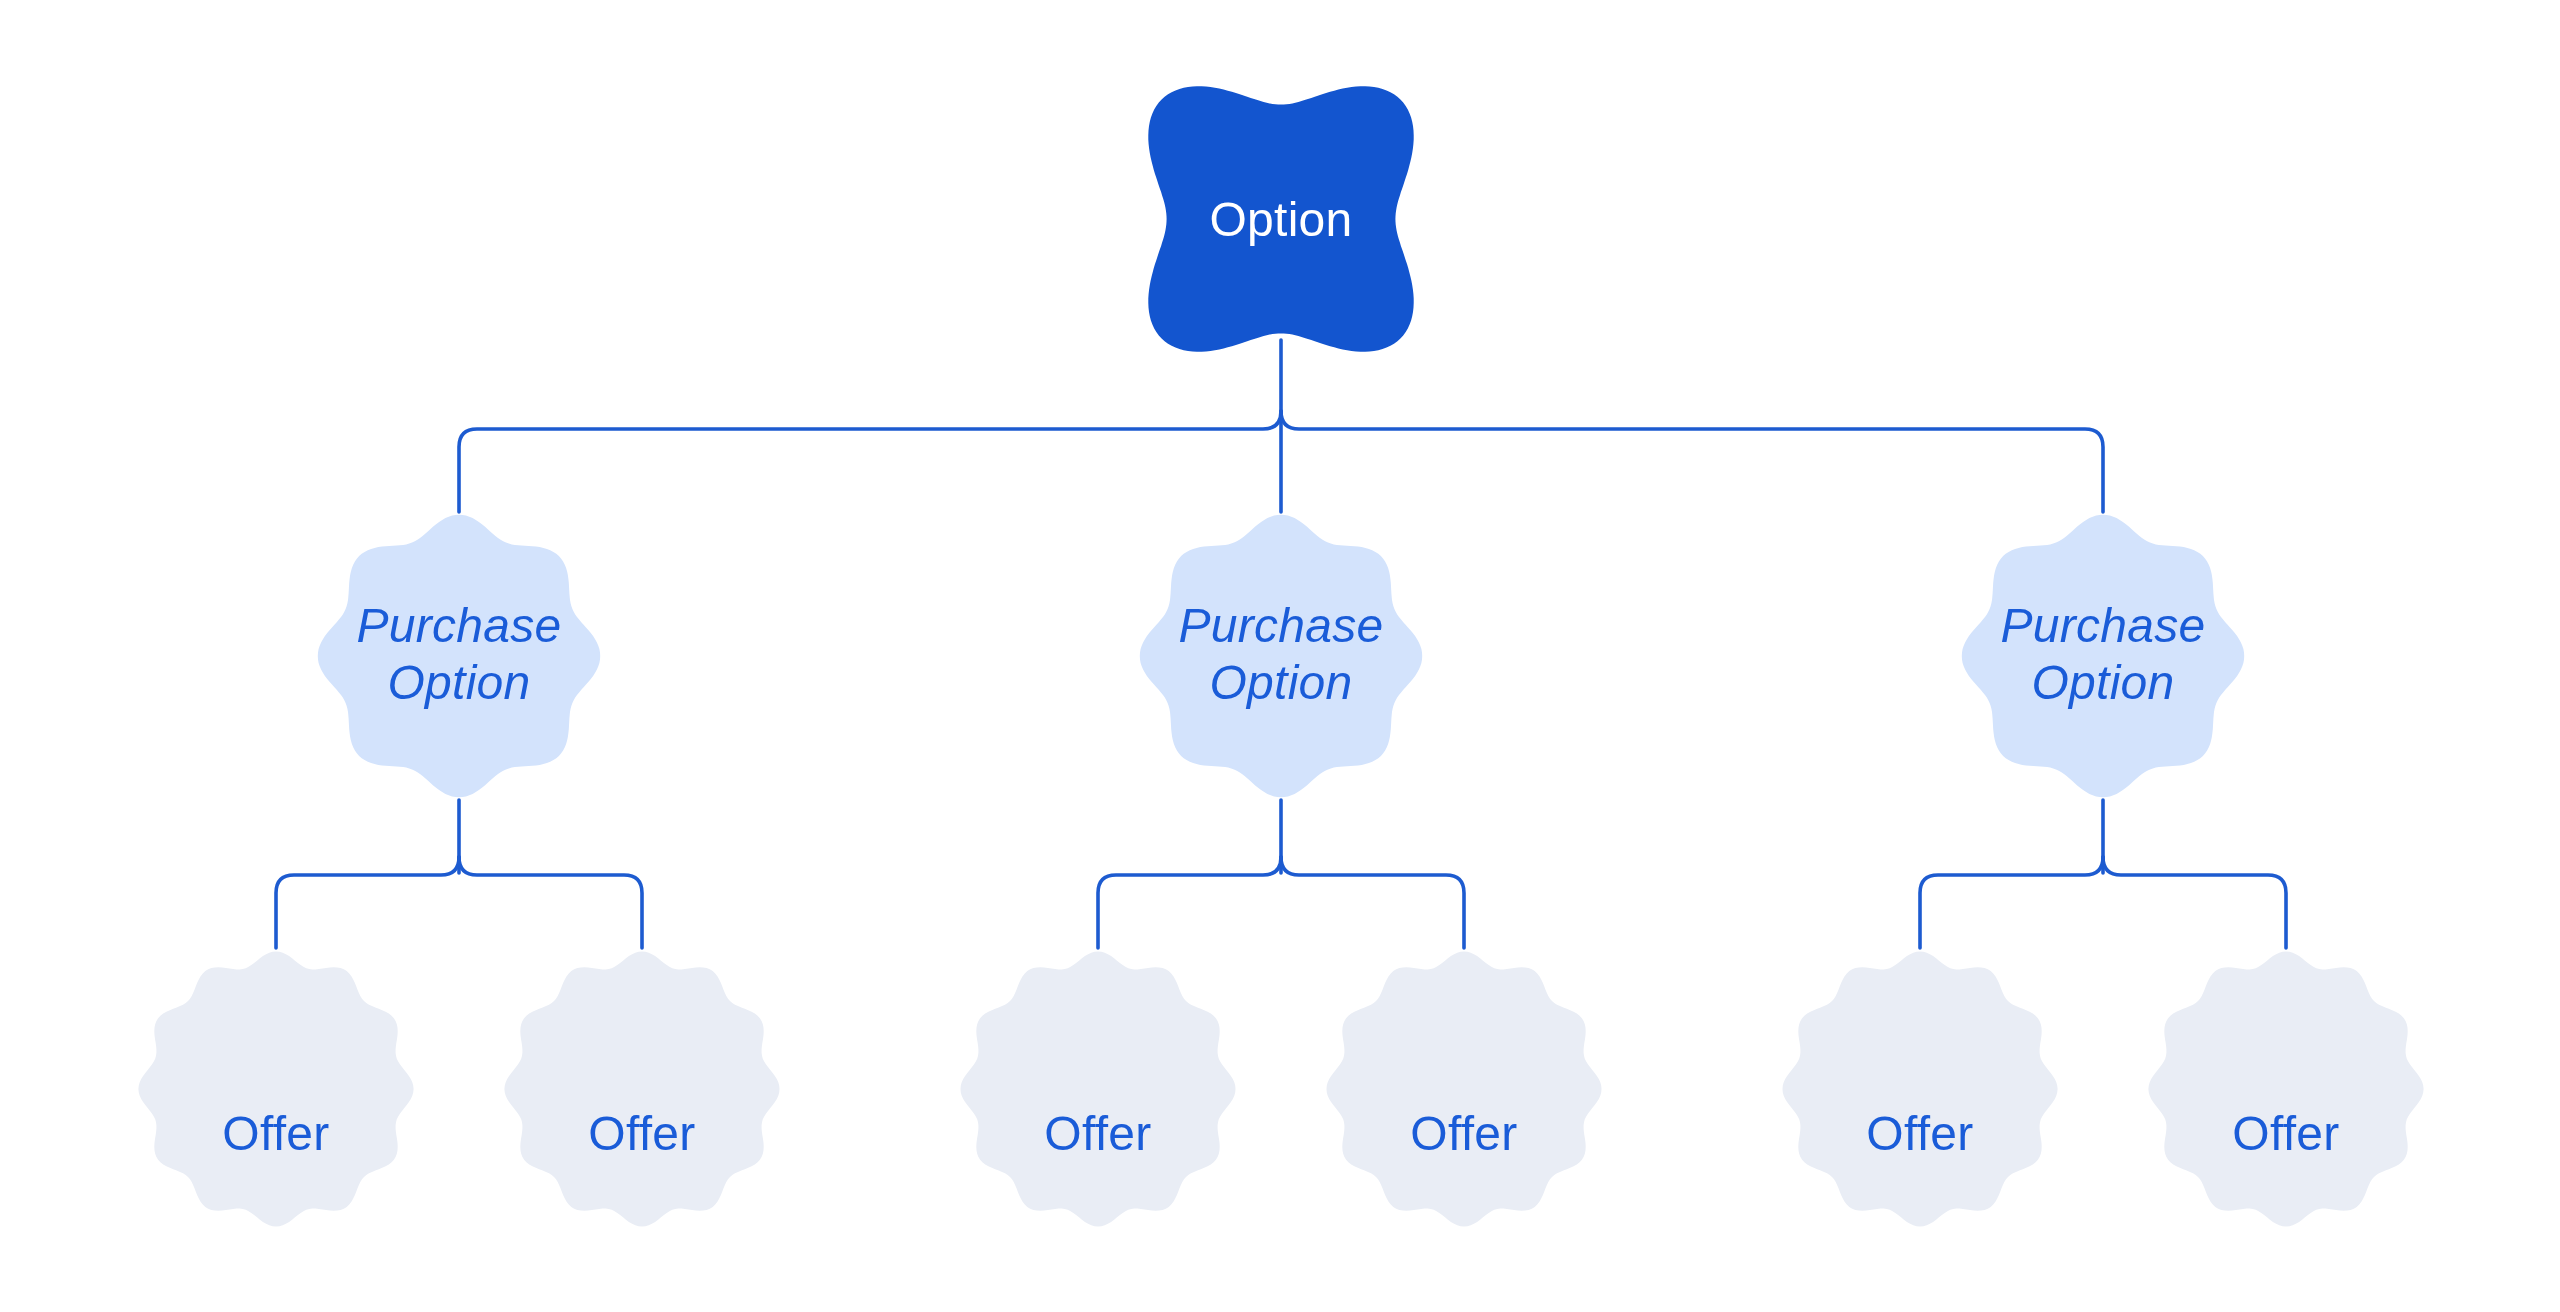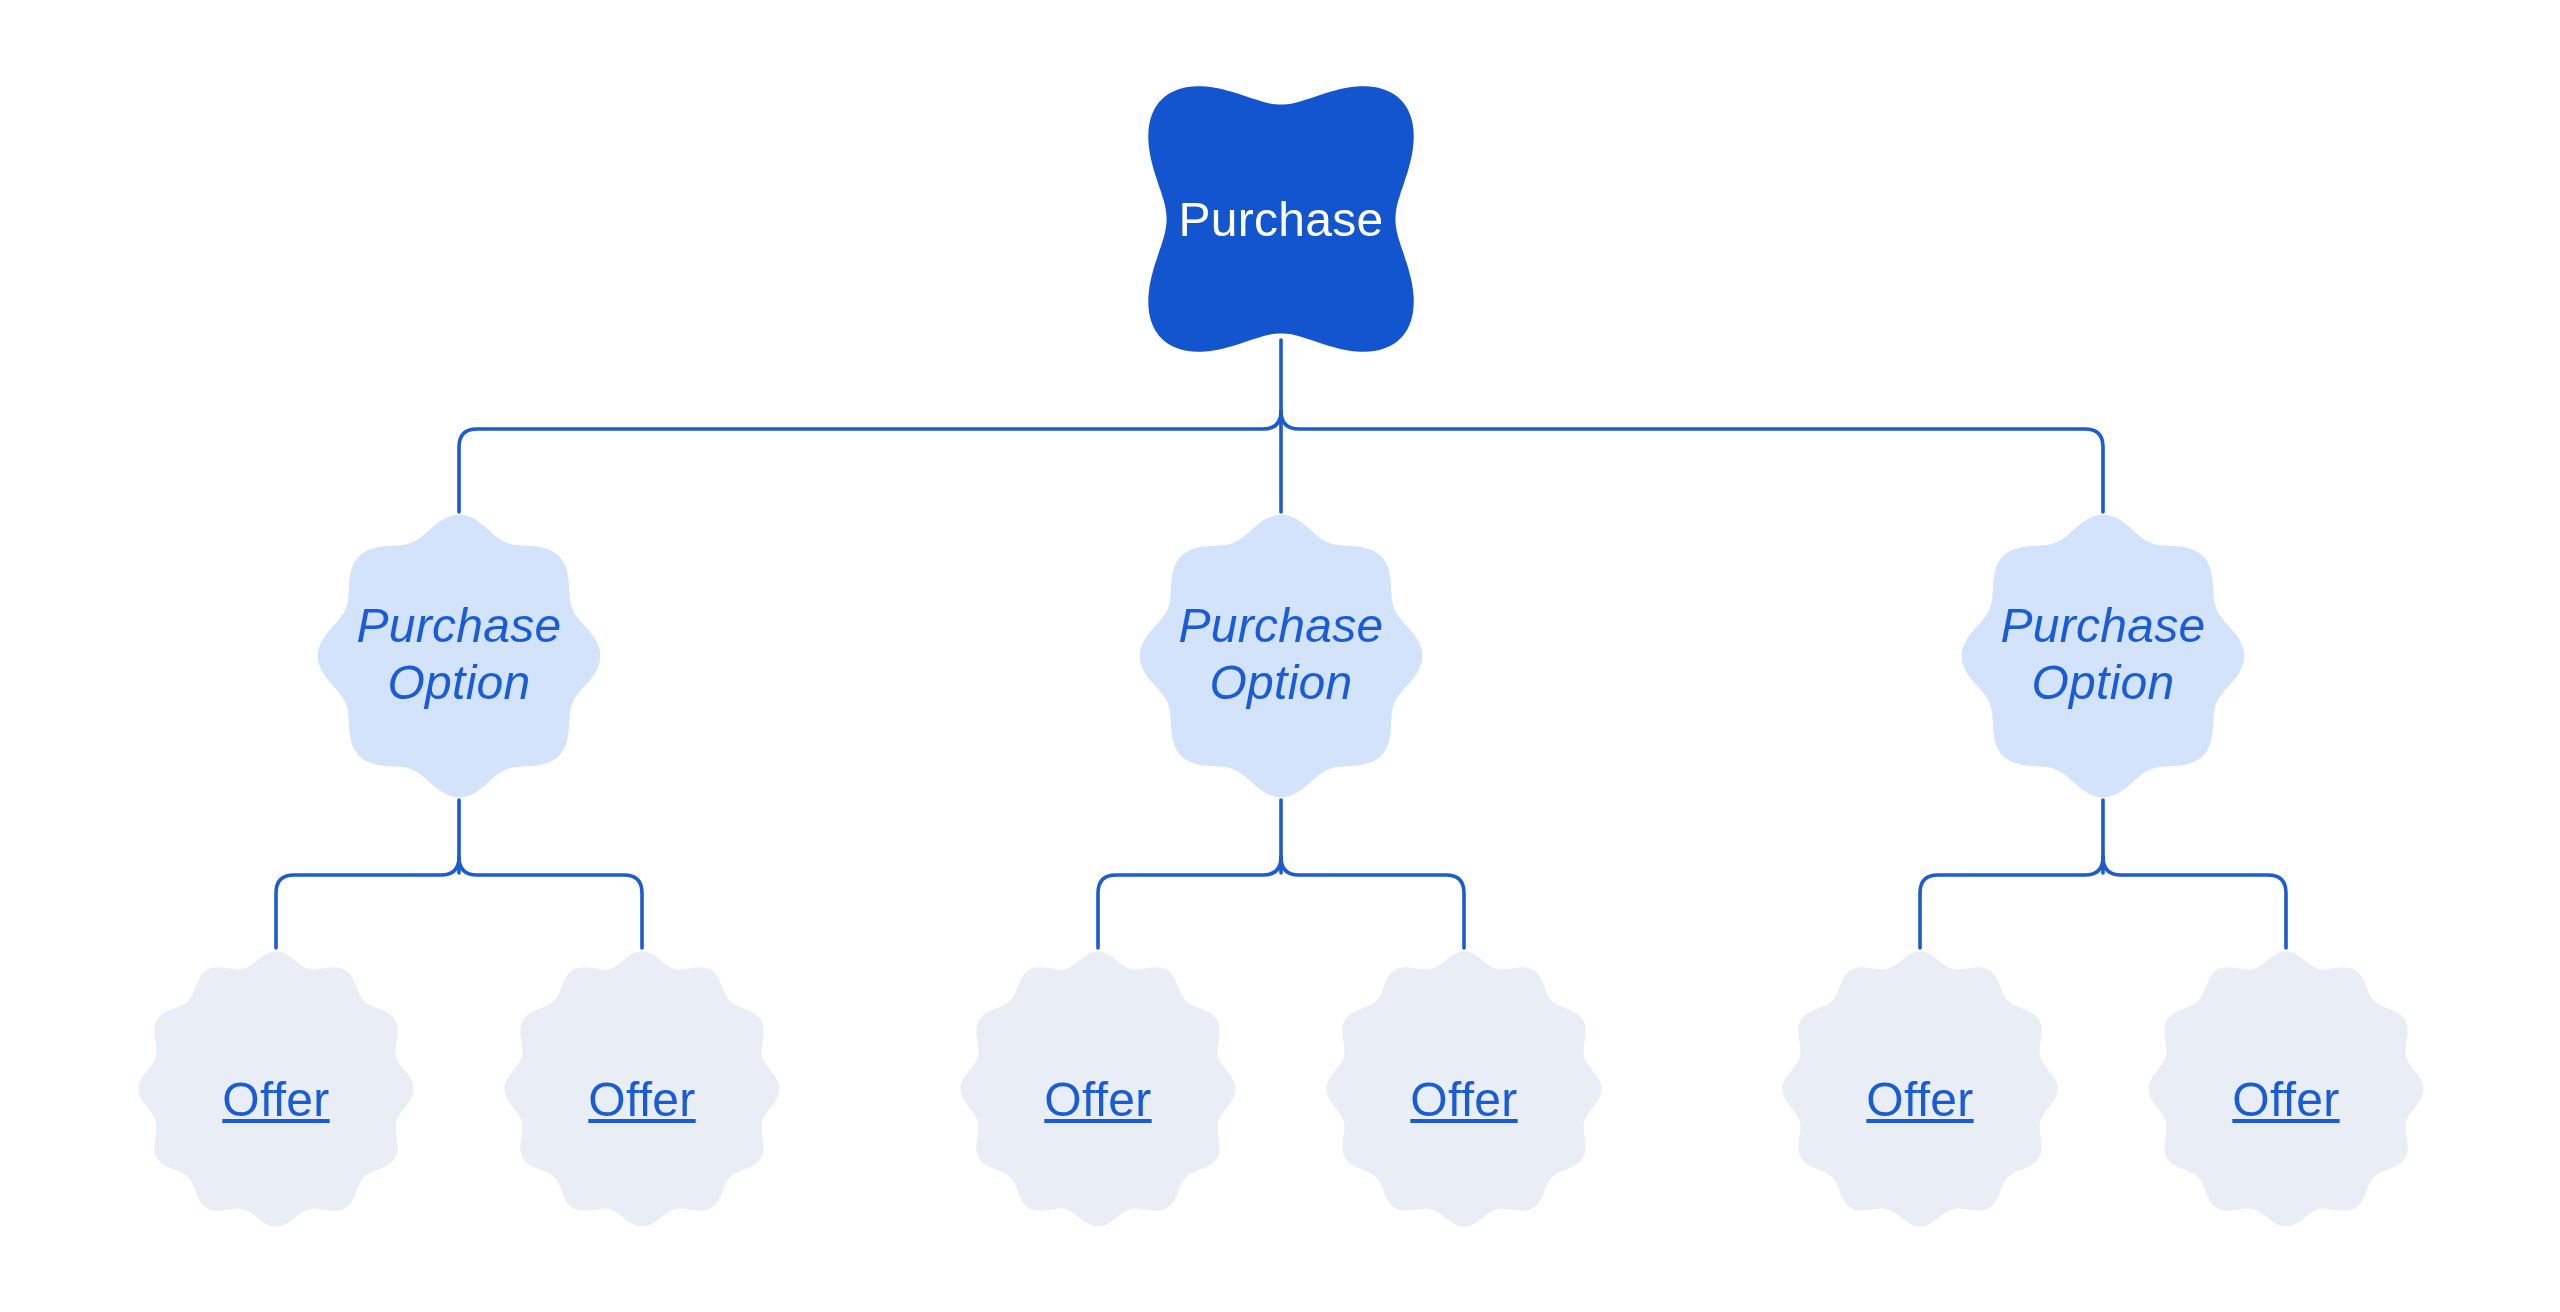--- a/index.html
+++ b/index.html
@@ -18,21 +18,21 @@
   .label{
     position:absolute;display:flex;align-items:center;justify-content:center;
     text-align:center;font-weight:500;font-size:48px;line-height:57px;
     letter-spacing:0.3px;pointer-events:none;white-space:pre-line;
   }
   .label-product{color:var(--product-text,#ffffff);}
   .label-node{color:var(--node-text,#1a5cd8);}
   .lbl-product{left:1156px;top:174px;width:250px;height:90px;}
   .lbl-po{top:591px;width:230px;height:126px;font-style:italic;}
   .lbl-po-0{left:344px;} .lbl-po-1{left:1166px;} .lbl-po-2{left:1988px;}
-  .lbl-of{top:1064px;width:220px;height:70px;text-decoration:underline;}
+  .lbl-of{top:1098px;width:220px;height:70px;}
   .lbl-of-0{left:166px;} .lbl-of-1{left:532px;}
   .lbl-of-2{left:988px;} .lbl-of-3{left:1354px;}
   .lbl-of-4{left:1810px;} .lbl-of-5{left:2176px;}
 </style>
 </head>
 <body>
 
 <div class="canvas" style="--product-fill: #1355cf; --product-text: #ffffff; --purchase-option-fill: #d3e3fc; --offer-fill: #e9edf5; --node-text: #1a5cd8; --connector: #1d5bd0; --background: #ffffff;">
 
   <svg class="diagram-svg" viewBox="0 0 2560 1312" aria-hidden="true">
@@ -64,21 +64,21 @@
     <path class="blob-purchase" d="M1422.2 656.0L1422.0 652.5L1421.4 649.1L1420.3 645.7L1418.9 642.4L1417.1 639.2L1415.1 636.1L1412.8 633.1L1410.5 630.2L1408.0 627.5L1405.6 624.8L1403.3 622.2L1401.1 619.6L1399.0 617.0L1397.2 614.4L1395.7 611.8L1394.4 609.0L1393.4 606.2L1392.6 603.2L1392.0 600.1L1391.7 596.9L1391.4 593.5L1391.2 590.0L1391.0 586.3L1390.8 582.7L1390.4 579.0L1389.9 575.3L1389.1 571.6L1388.1 568.1L1386.8 564.8L1385.1 561.6L1383.2 558.7L1380.9 556.1L1378.3 553.8L1375.4 551.9L1372.2 550.2L1368.9 548.9L1365.4 547.9L1361.7 547.1L1358.0 546.6L1354.3 546.2L1350.7 546.0L1347.0 545.8L1343.5 545.6L1340.1 545.3L1336.9 545.0L1333.8 544.4L1330.8 543.6L1328.0 542.6L1325.2 541.3L1322.6 539.8L1320.0 538.0L1317.4 535.9L1314.8 533.7L1312.2 531.4L1309.5 529.0L1306.8 526.5L1303.9 524.2L1300.9 521.9L1297.8 519.9L1294.6 518.1L1291.3 516.7L1287.9 515.6L1284.5 515.0L1281.0 514.8L1277.5 515.0L1274.1 515.6L1270.7 516.7L1267.4 518.1L1264.2 519.9L1261.1 521.9L1258.1 524.2L1255.2 526.5L1252.5 529.0L1249.8 531.4L1247.2 533.7L1244.6 535.9L1242.0 538.0L1239.4 539.8L1236.8 541.3L1234.0 542.6L1231.2 543.6L1228.2 544.4L1225.1 545.0L1221.9 545.3L1218.5 545.6L1215.0 545.8L1211.3 546.0L1207.7 546.2L1204.0 546.6L1200.3 547.1L1196.6 547.9L1193.1 548.9L1189.8 550.2L1186.6 551.9L1183.7 553.8L1181.1 556.1L1178.8 558.7L1176.9 561.6L1175.2 564.8L1173.9 568.1L1172.9 571.6L1172.1 575.3L1171.6 579.0L1171.2 582.7L1171.0 586.3L1170.8 590.0L1170.6 593.5L1170.3 596.9L1170.0 600.1L1169.4 603.2L1168.6 606.2L1167.6 609.0L1166.3 611.8L1164.8 614.4L1163.0 617.0L1160.9 619.6L1158.7 622.2L1156.4 624.8L1154.0 627.5L1151.5 630.2L1149.2 633.1L1146.9 636.1L1144.9 639.2L1143.1 642.4L1141.7 645.7L1140.6 649.1L1140.0 652.5L1139.8 656.0L1140.0 659.5L1140.6 662.9L1141.7 666.3L1143.1 669.6L1144.9 672.8L1146.9 675.9L1149.2 678.9L1151.5 681.8L1154.0 684.5L1156.4 687.2L1158.7 689.8L1160.9 692.4L1163.0 695.0L1164.8 697.6L1166.3 700.2L1167.6 703.0L1168.6 705.8L1169.4 708.8L1170.0 711.9L1170.3 715.1L1170.6 718.5L1170.8 722.0L1171.0 725.7L1171.2 729.3L1171.6 733.0L1172.1 736.7L1172.9 740.4L1173.9 743.9L1175.2 747.2L1176.9 750.4L1178.8 753.3L1181.1 755.9L1183.7 758.2L1186.6 760.1L1189.8 761.8L1193.1 763.1L1196.6 764.1L1200.3 764.9L1204.0 765.4L1207.7 765.8L1211.3 766.0L1215.0 766.2L1218.5 766.4L1221.9 766.7L1225.1 767.0L1228.2 767.6L1231.2 768.4L1234.0 769.4L1236.8 770.7L1239.4 772.2L1242.0 774.0L1244.6 776.1L1247.2 778.3L1249.8 780.6L1252.5 783.0L1255.2 785.5L1258.1 787.8L1261.1 790.1L1264.2 792.1L1267.4 793.9L1270.7 795.3L1274.1 796.4L1277.5 797.0L1281.0 797.2L1284.5 797.0L1287.9 796.4L1291.3 795.3L1294.6 793.9L1297.8 792.1L1300.9 790.1L1303.9 787.8L1306.8 785.5L1309.5 783.0L1312.2 780.6L1314.8 778.3L1317.4 776.1L1320.0 774.0L1322.6 772.2L1325.2 770.7L1328.0 769.4L1330.8 768.4L1333.8 767.6L1336.9 767.0L1340.1 766.7L1343.5 766.4L1347.0 766.2L1350.7 766.0L1354.3 765.8L1358.0 765.4L1361.7 764.9L1365.4 764.1L1368.9 763.1L1372.2 761.8L1375.4 760.1L1378.3 758.2L1380.9 755.9L1383.2 753.3L1385.1 750.4L1386.8 747.2L1388.1 743.9L1389.1 740.4L1389.9 736.7L1390.4 733.0L1390.8 729.3L1391.0 725.7L1391.2 722.0L1391.4 718.5L1391.7 715.1L1392.0 711.9L1392.6 708.8L1393.4 705.8L1394.4 703.0L1395.7 700.2L1397.2 697.6L1399.0 695.0L1401.1 692.4L1403.3 689.8L1405.6 687.2L1408.0 684.5L1410.5 681.8L1412.8 678.9L1415.1 675.9L1417.1 672.8L1418.9 669.6L1420.3 666.3L1421.4 662.9L1422.0 659.5Z"></path>
     <path class="blob-purchase" d="M2244.2 656.0L2244.0 652.5L2243.4 649.1L2242.3 645.7L2240.9 642.4L2239.1 639.2L2237.1 636.1L2234.8 633.1L2232.5 630.2L2230.0 627.5L2227.6 624.8L2225.3 622.2L2223.1 619.6L2221.0 617.0L2219.2 614.4L2217.7 611.8L2216.4 609.0L2215.4 606.2L2214.6 603.2L2214.0 600.1L2213.7 596.9L2213.4 593.5L2213.2 590.0L2213.0 586.3L2212.8 582.7L2212.4 579.0L2211.9 575.3L2211.1 571.6L2210.1 568.1L2208.8 564.8L2207.1 561.6L2205.2 558.7L2202.9 556.1L2200.3 553.8L2197.4 551.9L2194.2 550.2L2190.9 548.9L2187.4 547.9L2183.7 547.1L2180.0 546.6L2176.3 546.2L2172.7 546.0L2169.0 545.8L2165.5 545.6L2162.1 545.3L2158.9 545.0L2155.8 544.4L2152.8 543.6L2150.0 542.6L2147.2 541.3L2144.6 539.8L2142.0 538.0L2139.4 535.9L2136.8 533.7L2134.2 531.4L2131.5 529.0L2128.8 526.5L2125.9 524.2L2122.9 521.9L2119.8 519.9L2116.6 518.1L2113.3 516.7L2109.9 515.6L2106.5 515.0L2103.0 514.8L2099.5 515.0L2096.1 515.6L2092.7 516.7L2089.4 518.1L2086.2 519.9L2083.1 521.9L2080.1 524.2L2077.2 526.5L2074.5 529.0L2071.8 531.4L2069.2 533.7L2066.6 535.9L2064.0 538.0L2061.4 539.8L2058.8 541.3L2056.0 542.6L2053.2 543.6L2050.2 544.4L2047.1 545.0L2043.9 545.3L2040.5 545.6L2037.0 545.8L2033.3 546.0L2029.7 546.2L2026.0 546.6L2022.3 547.1L2018.6 547.9L2015.1 548.9L2011.8 550.2L2008.6 551.9L2005.7 553.8L2003.1 556.1L2000.8 558.7L1998.9 561.6L1997.2 564.8L1995.9 568.1L1994.9 571.6L1994.1 575.3L1993.6 579.0L1993.2 582.7L1993.0 586.3L1992.8 590.0L1992.6 593.5L1992.3 596.9L1992.0 600.1L1991.4 603.2L1990.6 606.2L1989.6 609.0L1988.3 611.8L1986.8 614.4L1985.0 617.0L1982.9 619.6L1980.7 622.2L1978.4 624.8L1976.0 627.5L1973.5 630.2L1971.2 633.1L1968.9 636.1L1966.9 639.2L1965.1 642.4L1963.7 645.7L1962.6 649.1L1962.0 652.5L1961.8 656.0L1962.0 659.5L1962.6 662.9L1963.7 666.3L1965.1 669.6L1966.9 672.8L1968.9 675.9L1971.2 678.9L1973.5 681.8L1976.0 684.5L1978.4 687.2L1980.7 689.8L1982.9 692.4L1985.0 695.0L1986.8 697.6L1988.3 700.2L1989.6 703.0L1990.6 705.8L1991.4 708.8L1992.0 711.9L1992.3 715.1L1992.6 718.5L1992.8 722.0L1993.0 725.7L1993.2 729.3L1993.6 733.0L1994.1 736.7L1994.9 740.4L1995.9 743.9L1997.2 747.2L1998.9 750.4L2000.8 753.3L2003.1 755.9L2005.7 758.2L2008.6 760.1L2011.8 761.8L2015.1 763.1L2018.6 764.1L2022.3 764.9L2026.0 765.4L2029.7 765.8L2033.3 766.0L2037.0 766.2L2040.5 766.4L2043.9 766.7L2047.1 767.0L2050.2 767.6L2053.2 768.4L2056.0 769.4L2058.8 770.7L2061.4 772.2L2064.0 774.0L2066.6 776.1L2069.2 778.3L2071.8 780.6L2074.5 783.0L2077.2 785.5L2080.1 787.8L2083.1 790.1L2086.2 792.1L2089.4 793.9L2092.7 795.3L2096.1 796.4L2099.5 797.0L2103.0 797.2L2106.5 797.0L2109.9 796.4L2113.3 795.3L2116.6 793.9L2119.8 792.1L2122.9 790.1L2125.9 787.8L2128.8 785.5L2131.5 783.0L2134.2 780.6L2136.8 778.3L2139.4 776.1L2142.0 774.0L2144.6 772.2L2147.2 770.7L2150.0 769.4L2152.8 768.4L2155.8 767.6L2158.9 767.0L2162.1 766.7L2165.5 766.4L2169.0 766.2L2172.7 766.0L2176.3 765.8L2180.0 765.4L2183.7 764.9L2187.4 764.1L2190.9 763.1L2194.2 761.8L2197.4 760.1L2200.3 758.2L2202.9 755.9L2205.2 753.3L2207.1 750.4L2208.8 747.2L2210.1 743.9L2211.1 740.4L2211.9 736.7L2212.4 733.0L2212.8 729.3L2213.0 725.7L2213.2 722.0L2213.4 718.5L2213.7 715.1L2214.0 711.9L2214.6 708.8L2215.4 705.8L2216.4 703.0L2217.7 700.2L2219.2 697.6L2221.0 695.0L2223.1 692.4L2225.3 689.8L2227.6 687.2L2230.0 684.5L2232.5 681.8L2234.8 678.9L2237.1 675.9L2239.1 672.8L2240.9 669.6L2242.3 666.3L2243.4 662.9L2244.0 659.5Z"></path>
     <path class="blob-offer" d="M413.6 1089.0L413.2 1085.6L412.3 1082.3L410.8 1079.1L408.9 1075.9L406.7 1072.9L404.3 1070.0L402.0 1067.1L399.9 1064.3L398.2 1061.6L396.8 1058.7L396.0 1055.8L395.6 1052.7L395.6 1049.5L395.9 1046.1L396.4 1042.5L397.0 1038.9L397.5 1035.1L397.7 1031.4L397.5 1027.8L396.9 1024.4L395.7 1021.2L393.9 1018.3L391.6 1015.8L388.8 1013.6L385.6 1011.8L382.2 1010.2L378.8 1008.8L375.3 1007.5L372.0 1006.1L369.0 1004.7L366.3 1003.0L364.0 1001.0L362.0 998.7L360.3 996.0L358.9 993.0L357.5 989.7L356.2 986.2L354.8 982.8L353.2 979.4L351.4 976.2L349.2 973.4L346.7 971.1L343.8 969.3L340.6 968.1L337.2 967.5L333.6 967.3L329.9 967.5L326.1 968.0L322.5 968.6L318.9 969.1L315.5 969.4L312.3 969.4L309.2 969.0L306.3 968.2L303.4 966.8L300.7 965.1L297.9 963.0L295.0 960.7L292.1 958.3L289.1 956.1L285.9 954.2L282.7 952.7L279.4 951.8L276.0 951.5L272.6 951.8L269.3 952.7L266.1 954.2L262.9 956.1L259.9 958.3L257.0 960.7L254.1 963.0L251.3 965.1L248.6 966.8L245.7 968.2L242.8 969.0L239.7 969.4L236.5 969.4L233.1 969.1L229.5 968.6L225.9 968.0L222.1 967.5L218.4 967.3L214.8 967.5L211.4 968.1L208.2 969.3L205.3 971.1L202.8 973.4L200.6 976.2L198.8 979.4L197.2 982.8L195.8 986.2L194.5 989.7L193.1 993.0L191.7 996.0L190.0 998.7L188.0 1001.0L185.7 1003.0L183.0 1004.7L180.0 1006.1L176.7 1007.5L173.2 1008.8L169.8 1010.2L166.4 1011.8L163.2 1013.6L160.4 1015.8L158.1 1018.3L156.3 1021.2L155.1 1024.4L154.5 1027.8L154.3 1031.4L154.5 1035.1L155.0 1038.9L155.6 1042.5L156.1 1046.1L156.4 1049.5L156.4 1052.7L156.0 1055.8L155.2 1058.7L153.8 1061.6L152.1 1064.3L150.0 1067.1L147.7 1070.0L145.3 1072.9L143.1 1075.9L141.2 1079.1L139.7 1082.3L138.8 1085.6L138.4 1089.0L138.8 1092.4L139.7 1095.7L141.2 1098.9L143.1 1102.1L145.3 1105.1L147.7 1108.0L150.0 1110.9L152.1 1113.7L153.8 1116.4L155.2 1119.3L156.0 1122.2L156.4 1125.3L156.4 1128.5L156.1 1131.9L155.6 1135.5L155.0 1139.1L154.5 1142.9L154.3 1146.6L154.5 1150.2L155.1 1153.6L156.3 1156.8L158.1 1159.7L160.4 1162.2L163.2 1164.4L166.4 1166.2L169.8 1167.8L173.2 1169.2L176.7 1170.5L180.0 1171.9L183.0 1173.3L185.7 1175.0L188.0 1177.0L190.0 1179.3L191.7 1182.0L193.1 1185.0L194.5 1188.3L195.8 1191.8L197.2 1195.2L198.8 1198.6L200.6 1201.8L202.8 1204.6L205.3 1206.9L208.2 1208.7L211.4 1209.9L214.8 1210.5L218.4 1210.7L222.1 1210.5L225.9 1210.0L229.5 1209.4L233.1 1208.9L236.5 1208.6L239.7 1208.6L242.8 1209.0L245.7 1209.8L248.6 1211.2L251.3 1212.9L254.1 1215.0L257.0 1217.3L259.9 1219.7L262.9 1221.9L266.1 1223.8L269.3 1225.3L272.6 1226.2L276.0 1226.5L279.4 1226.2L282.7 1225.3L285.9 1223.8L289.1 1221.9L292.1 1219.7L295.0 1217.3L297.9 1215.0L300.7 1212.9L303.4 1211.2L306.3 1209.8L309.2 1209.0L312.3 1208.6L315.5 1208.6L318.9 1208.9L322.5 1209.4L326.1 1210.0L329.9 1210.5L333.6 1210.7L337.2 1210.5L340.6 1209.9L343.8 1208.7L346.7 1206.9L349.2 1204.6L351.4 1201.8L353.2 1198.6L354.8 1195.2L356.2 1191.8L357.5 1188.3L358.9 1185.0L360.3 1182.0L362.0 1179.3L364.0 1177.0L366.3 1175.0L369.0 1173.3L372.0 1171.9L375.3 1170.5L378.8 1169.2L382.2 1167.8L385.6 1166.2L388.8 1164.4L391.6 1162.2L393.9 1159.7L395.7 1156.8L396.9 1153.6L397.5 1150.2L397.7 1146.6L397.5 1142.9L397.0 1139.1L396.4 1135.5L395.9 1131.9L395.6 1128.5L395.6 1125.3L396.0 1122.2L396.8 1119.3L398.2 1116.4L399.9 1113.7L402.0 1110.9L404.3 1108.0L406.7 1105.1L408.9 1102.1L410.8 1098.9L412.3 1095.7L413.2 1092.4Z"></path>
     <path class="blob-offer" d="M779.5 1089.0L779.2 1085.6L778.3 1082.3L776.8 1079.1L774.9 1075.9L772.7 1072.9L770.3 1070.0L768.0 1067.1L765.9 1064.3L764.2 1061.6L762.8 1058.7L762.0 1055.8L761.6 1052.7L761.6 1049.5L761.9 1046.1L762.4 1042.5L763.0 1038.9L763.5 1035.1L763.7 1031.4L763.5 1027.8L762.9 1024.4L761.7 1021.2L759.9 1018.3L757.6 1015.8L754.8 1013.6L751.6 1011.8L748.2 1010.2L744.8 1008.8L741.3 1007.5L738.0 1006.1L735.0 1004.7L732.3 1003.0L730.0 1001.0L728.0 998.7L726.3 996.0L724.9 993.0L723.5 989.7L722.2 986.2L720.8 982.8L719.2 979.4L717.4 976.2L715.2 973.4L712.7 971.1L709.8 969.3L706.6 968.1L703.2 967.5L699.6 967.3L695.9 967.5L692.1 968.0L688.5 968.6L684.9 969.1L681.5 969.4L678.3 969.4L675.2 969.0L672.3 968.2L669.4 966.8L666.7 965.1L663.9 963.0L661.0 960.7L658.1 958.3L655.1 956.1L651.9 954.2L648.7 952.7L645.4 951.8L642.0 951.5L638.6 951.8L635.3 952.7L632.1 954.2L628.9 956.1L625.9 958.3L623.0 960.7L620.1 963.0L617.3 965.1L614.6 966.8L611.7 968.2L608.8 969.0L605.7 969.4L602.5 969.4L599.1 969.1L595.5 968.6L591.9 968.0L588.1 967.5L584.4 967.3L580.8 967.5L577.4 968.1L574.2 969.3L571.3 971.1L568.8 973.4L566.6 976.2L564.8 979.4L563.2 982.8L561.8 986.2L560.5 989.7L559.1 993.0L557.7 996.0L556.0 998.7L554.0 1001.0L551.7 1003.0L549.0 1004.7L546.0 1006.1L542.7 1007.5L539.2 1008.8L535.8 1010.2L532.4 1011.8L529.2 1013.6L526.4 1015.8L524.1 1018.3L522.3 1021.2L521.1 1024.4L520.5 1027.8L520.3 1031.4L520.5 1035.1L521.0 1038.9L521.6 1042.5L522.1 1046.1L522.4 1049.5L522.4 1052.7L522.0 1055.8L521.2 1058.7L519.8 1061.6L518.1 1064.3L516.0 1067.1L513.7 1070.0L511.3 1072.9L509.1 1075.9L507.2 1079.1L505.7 1082.3L504.8 1085.6L504.4 1089.0L504.8 1092.4L505.7 1095.7L507.2 1098.9L509.1 1102.1L511.3 1105.1L513.7 1108.0L516.0 1110.9L518.1 1113.7L519.8 1116.4L521.2 1119.3L522.0 1122.2L522.4 1125.3L522.4 1128.5L522.1 1131.9L521.6 1135.5L521.0 1139.1L520.5 1142.9L520.3 1146.6L520.5 1150.2L521.1 1153.6L522.3 1156.8L524.1 1159.7L526.4 1162.2L529.2 1164.4L532.4 1166.2L535.8 1167.8L539.2 1169.2L542.7 1170.5L546.0 1171.9L549.0 1173.3L551.7 1175.0L554.0 1177.0L556.0 1179.3L557.7 1182.0L559.1 1185.0L560.5 1188.3L561.8 1191.8L563.2 1195.2L564.8 1198.6L566.6 1201.8L568.8 1204.6L571.3 1206.9L574.2 1208.7L577.4 1209.9L580.8 1210.5L584.4 1210.7L588.1 1210.5L591.9 1210.0L595.5 1209.4L599.1 1208.9L602.5 1208.6L605.7 1208.6L608.8 1209.0L611.7 1209.8L614.6 1211.2L617.3 1212.9L620.1 1215.0L623.0 1217.3L625.9 1219.7L628.9 1221.9L632.1 1223.8L635.3 1225.3L638.6 1226.2L642.0 1226.5L645.4 1226.2L648.7 1225.3L651.9 1223.8L655.1 1221.9L658.1 1219.7L661.0 1217.3L663.9 1215.0L666.7 1212.9L669.4 1211.2L672.3 1209.8L675.2 1209.0L678.3 1208.6L681.5 1208.6L684.9 1208.9L688.5 1209.4L692.1 1210.0L695.9 1210.5L699.6 1210.7L703.2 1210.5L706.6 1209.9L709.8 1208.7L712.7 1206.9L715.2 1204.6L717.4 1201.8L719.2 1198.6L720.8 1195.2L722.2 1191.8L723.5 1188.3L724.9 1185.0L726.3 1182.0L728.0 1179.3L730.0 1177.0L732.3 1175.0L735.0 1173.3L738.0 1171.9L741.3 1170.5L744.8 1169.2L748.2 1167.8L751.6 1166.2L754.8 1164.4L757.6 1162.2L759.9 1159.7L761.7 1156.8L762.9 1153.6L763.5 1150.2L763.7 1146.6L763.5 1142.9L763.0 1139.1L762.4 1135.5L761.9 1131.9L761.6 1128.5L761.6 1125.3L762.0 1122.2L762.8 1119.3L764.2 1116.4L765.9 1113.7L768.0 1110.9L770.3 1108.0L772.7 1105.1L774.9 1102.1L776.8 1098.9L778.3 1095.7L779.2 1092.4Z"></path>
     <path class="blob-offer" d="M1235.5 1089.0L1235.2 1085.6L1234.3 1082.3L1232.8 1079.1L1230.9 1075.9L1228.7 1072.9L1226.3 1070.0L1224.0 1067.1L1221.9 1064.3L1220.2 1061.6L1218.8 1058.7L1218.0 1055.8L1217.6 1052.7L1217.6 1049.5L1217.9 1046.1L1218.4 1042.5L1219.0 1038.9L1219.5 1035.1L1219.7 1031.4L1219.5 1027.8L1218.9 1024.4L1217.7 1021.2L1215.9 1018.3L1213.6 1015.8L1210.8 1013.6L1207.6 1011.8L1204.2 1010.2L1200.8 1008.8L1197.3 1007.5L1194.0 1006.1L1191.0 1004.7L1188.3 1003.0L1186.0 1001.0L1184.0 998.7L1182.3 996.0L1180.9 993.0L1179.5 989.7L1178.2 986.2L1176.8 982.8L1175.2 979.4L1173.4 976.2L1171.2 973.4L1168.7 971.1L1165.8 969.3L1162.6 968.1L1159.2 967.5L1155.6 967.3L1151.9 967.5L1148.1 968.0L1144.5 968.6L1140.9 969.1L1137.5 969.4L1134.3 969.4L1131.2 969.0L1128.3 968.2L1125.4 966.8L1122.7 965.1L1119.9 963.0L1117.0 960.7L1114.1 958.3L1111.1 956.1L1107.9 954.2L1104.7 952.7L1101.4 951.8L1098.0 951.5L1094.6 951.8L1091.3 952.7L1088.1 954.2L1084.9 956.1L1081.9 958.3L1079.0 960.7L1076.1 963.0L1073.3 965.1L1070.6 966.8L1067.7 968.2L1064.8 969.0L1061.7 969.4L1058.5 969.4L1055.1 969.1L1051.5 968.6L1047.9 968.0L1044.1 967.5L1040.4 967.3L1036.8 967.5L1033.4 968.1L1030.2 969.3L1027.3 971.1L1024.8 973.4L1022.6 976.2L1020.8 979.4L1019.2 982.8L1017.8 986.2L1016.5 989.7L1015.1 993.0L1013.7 996.0L1012.0 998.7L1010.0 1001.0L1007.7 1003.0L1005.0 1004.7L1002.0 1006.1L998.7 1007.5L995.2 1008.8L991.8 1010.2L988.4 1011.8L985.2 1013.6L982.4 1015.8L980.1 1018.3L978.3 1021.2L977.1 1024.4L976.5 1027.8L976.3 1031.4L976.5 1035.1L977.0 1038.9L977.6 1042.5L978.1 1046.1L978.4 1049.5L978.4 1052.7L978.0 1055.8L977.2 1058.7L975.8 1061.6L974.1 1064.3L972.0 1067.1L969.7 1070.0L967.3 1072.9L965.1 1075.9L963.2 1079.1L961.7 1082.3L960.8 1085.6L960.5 1089.0L960.8 1092.4L961.7 1095.7L963.2 1098.9L965.1 1102.1L967.3 1105.1L969.7 1108.0L972.0 1110.9L974.1 1113.7L975.8 1116.4L977.2 1119.3L978.0 1122.2L978.4 1125.3L978.4 1128.5L978.1 1131.9L977.6 1135.5L977.0 1139.1L976.5 1142.9L976.3 1146.6L976.5 1150.2L977.1 1153.6L978.3 1156.8L980.1 1159.7L982.4 1162.2L985.2 1164.4L988.4 1166.2L991.8 1167.8L995.2 1169.2L998.7 1170.5L1002.0 1171.9L1005.0 1173.3L1007.7 1175.0L1010.0 1177.0L1012.0 1179.3L1013.7 1182.0L1015.1 1185.0L1016.5 1188.3L1017.8 1191.8L1019.2 1195.2L1020.8 1198.6L1022.6 1201.8L1024.8 1204.6L1027.3 1206.9L1030.2 1208.7L1033.4 1209.9L1036.8 1210.5L1040.4 1210.7L1044.1 1210.5L1047.9 1210.0L1051.5 1209.4L1055.1 1208.9L1058.5 1208.6L1061.7 1208.6L1064.8 1209.0L1067.7 1209.8L1070.6 1211.2L1073.3 1212.9L1076.1 1215.0L1079.0 1217.3L1081.9 1219.7L1084.9 1221.9L1088.1 1223.8L1091.3 1225.3L1094.6 1226.2L1098.0 1226.5L1101.4 1226.2L1104.7 1225.3L1107.9 1223.8L1111.1 1221.9L1114.1 1219.7L1117.0 1217.3L1119.9 1215.0L1122.7 1212.9L1125.4 1211.2L1128.3 1209.8L1131.2 1209.0L1134.3 1208.6L1137.5 1208.6L1140.9 1208.9L1144.5 1209.4L1148.1 1210.0L1151.9 1210.5L1155.6 1210.7L1159.2 1210.5L1162.6 1209.9L1165.8 1208.7L1168.7 1206.9L1171.2 1204.6L1173.4 1201.8L1175.2 1198.6L1176.8 1195.2L1178.2 1191.8L1179.5 1188.3L1180.9 1185.0L1182.3 1182.0L1184.0 1179.3L1186.0 1177.0L1188.3 1175.0L1191.0 1173.3L1194.0 1171.9L1197.3 1170.5L1200.8 1169.2L1204.2 1167.8L1207.6 1166.2L1210.8 1164.4L1213.6 1162.2L1215.9 1159.7L1217.7 1156.8L1218.9 1153.6L1219.5 1150.2L1219.7 1146.6L1219.5 1142.9L1219.0 1139.1L1218.4 1135.5L1217.9 1131.9L1217.6 1128.5L1217.6 1125.3L1218.0 1122.2L1218.8 1119.3L1220.2 1116.4L1221.9 1113.7L1224.0 1110.9L1226.3 1108.0L1228.7 1105.1L1230.9 1102.1L1232.8 1098.9L1234.3 1095.7L1235.2 1092.4Z"></path>
     <path class="blob-offer" d="M1601.5 1089.0L1601.2 1085.6L1600.3 1082.3L1598.8 1079.1L1596.9 1075.9L1594.7 1072.9L1592.3 1070.0L1590.0 1067.1L1587.9 1064.3L1586.2 1061.6L1584.8 1058.7L1584.0 1055.8L1583.6 1052.7L1583.6 1049.5L1583.9 1046.1L1584.4 1042.5L1585.0 1038.9L1585.5 1035.1L1585.7 1031.4L1585.5 1027.8L1584.9 1024.4L1583.7 1021.2L1581.9 1018.3L1579.6 1015.8L1576.8 1013.6L1573.6 1011.8L1570.2 1010.2L1566.8 1008.8L1563.3 1007.5L1560.0 1006.1L1557.0 1004.7L1554.3 1003.0L1552.0 1001.0L1550.0 998.7L1548.3 996.0L1546.9 993.0L1545.5 989.7L1544.2 986.2L1542.8 982.8L1541.2 979.4L1539.4 976.2L1537.2 973.4L1534.7 971.1L1531.8 969.3L1528.6 968.1L1525.2 967.5L1521.6 967.3L1517.9 967.5L1514.1 968.0L1510.5 968.6L1506.9 969.1L1503.5 969.4L1500.3 969.4L1497.2 969.0L1494.3 968.2L1491.4 966.8L1488.7 965.1L1485.9 963.0L1483.0 960.7L1480.1 958.3L1477.1 956.1L1473.9 954.2L1470.7 952.7L1467.4 951.8L1464.0 951.5L1460.6 951.8L1457.3 952.7L1454.1 954.2L1450.9 956.1L1447.9 958.3L1445.0 960.7L1442.1 963.0L1439.3 965.1L1436.6 966.8L1433.7 968.2L1430.8 969.0L1427.7 969.4L1424.5 969.4L1421.1 969.1L1417.5 968.6L1413.9 968.0L1410.1 967.5L1406.4 967.3L1402.8 967.5L1399.4 968.1L1396.2 969.3L1393.3 971.1L1390.8 973.4L1388.6 976.2L1386.8 979.4L1385.2 982.8L1383.8 986.2L1382.5 989.7L1381.1 993.0L1379.7 996.0L1378.0 998.7L1376.0 1001.0L1373.7 1003.0L1371.0 1004.7L1368.0 1006.1L1364.7 1007.5L1361.2 1008.8L1357.8 1010.2L1354.4 1011.8L1351.2 1013.6L1348.4 1015.8L1346.1 1018.3L1344.3 1021.2L1343.1 1024.4L1342.5 1027.8L1342.3 1031.4L1342.5 1035.1L1343.0 1038.9L1343.6 1042.5L1344.1 1046.1L1344.4 1049.5L1344.4 1052.7L1344.0 1055.8L1343.2 1058.7L1341.8 1061.6L1340.1 1064.3L1338.0 1067.1L1335.7 1070.0L1333.3 1072.9L1331.1 1075.9L1329.2 1079.1L1327.7 1082.3L1326.8 1085.6L1326.5 1089.0L1326.8 1092.4L1327.7 1095.7L1329.2 1098.9L1331.1 1102.1L1333.3 1105.1L1335.7 1108.0L1338.0 1110.9L1340.1 1113.7L1341.8 1116.4L1343.2 1119.3L1344.0 1122.2L1344.4 1125.3L1344.4 1128.5L1344.1 1131.9L1343.6 1135.5L1343.0 1139.1L1342.5 1142.9L1342.3 1146.6L1342.5 1150.2L1343.1 1153.6L1344.3 1156.8L1346.1 1159.7L1348.4 1162.2L1351.2 1164.4L1354.4 1166.2L1357.8 1167.8L1361.2 1169.2L1364.7 1170.5L1368.0 1171.9L1371.0 1173.3L1373.7 1175.0L1376.0 1177.0L1378.0 1179.3L1379.7 1182.0L1381.1 1185.0L1382.5 1188.3L1383.8 1191.8L1385.2 1195.2L1386.8 1198.6L1388.6 1201.8L1390.8 1204.6L1393.3 1206.9L1396.2 1208.7L1399.4 1209.9L1402.8 1210.5L1406.4 1210.7L1410.1 1210.5L1413.9 1210.0L1417.5 1209.4L1421.1 1208.9L1424.5 1208.6L1427.7 1208.6L1430.8 1209.0L1433.7 1209.8L1436.6 1211.2L1439.3 1212.9L1442.1 1215.0L1445.0 1217.3L1447.9 1219.7L1450.9 1221.9L1454.1 1223.8L1457.3 1225.3L1460.6 1226.2L1464.0 1226.5L1467.4 1226.2L1470.7 1225.3L1473.9 1223.8L1477.1 1221.9L1480.1 1219.7L1483.0 1217.3L1485.9 1215.0L1488.7 1212.9L1491.4 1211.2L1494.3 1209.8L1497.2 1209.0L1500.3 1208.6L1503.5 1208.6L1506.9 1208.9L1510.5 1209.4L1514.1 1210.0L1517.9 1210.5L1521.6 1210.7L1525.2 1210.5L1528.6 1209.9L1531.8 1208.7L1534.7 1206.9L1537.2 1204.6L1539.4 1201.8L1541.2 1198.6L1542.8 1195.2L1544.2 1191.8L1545.5 1188.3L1546.9 1185.0L1548.3 1182.0L1550.0 1179.3L1552.0 1177.0L1554.3 1175.0L1557.0 1173.3L1560.0 1171.9L1563.3 1170.5L1566.8 1169.2L1570.2 1167.8L1573.6 1166.2L1576.8 1164.4L1579.6 1162.2L1581.9 1159.7L1583.7 1156.8L1584.9 1153.6L1585.5 1150.2L1585.7 1146.6L1585.5 1142.9L1585.0 1139.1L1584.4 1135.5L1583.9 1131.9L1583.6 1128.5L1583.6 1125.3L1584.0 1122.2L1584.8 1119.3L1586.2 1116.4L1587.9 1113.7L1590.0 1110.9L1592.3 1108.0L1594.7 1105.1L1596.9 1102.1L1598.8 1098.9L1600.3 1095.7L1601.2 1092.4Z"></path>
     <path class="blob-offer" d="M2057.6 1089.0L2057.2 1085.6L2056.3 1082.3L2054.8 1079.1L2052.9 1075.9L2050.7 1072.9L2048.3 1070.0L2046.0 1067.1L2043.9 1064.3L2042.2 1061.6L2040.8 1058.7L2040.0 1055.8L2039.6 1052.7L2039.6 1049.5L2039.9 1046.1L2040.4 1042.5L2041.0 1038.9L2041.5 1035.1L2041.7 1031.4L2041.5 1027.8L2040.9 1024.4L2039.7 1021.2L2037.9 1018.3L2035.6 1015.8L2032.8 1013.6L2029.6 1011.8L2026.2 1010.2L2022.8 1008.8L2019.3 1007.5L2016.0 1006.1L2013.0 1004.7L2010.3 1003.0L2008.0 1001.0L2006.0 998.7L2004.3 996.0L2002.9 993.0L2001.5 989.7L2000.2 986.2L1998.8 982.8L1997.2 979.4L1995.4 976.2L1993.2 973.4L1990.7 971.1L1987.8 969.3L1984.6 968.1L1981.2 967.5L1977.6 967.3L1973.9 967.5L1970.1 968.0L1966.5 968.6L1962.9 969.1L1959.5 969.4L1956.3 969.4L1953.2 969.0L1950.3 968.2L1947.4 966.8L1944.7 965.1L1941.9 963.0L1939.0 960.7L1936.1 958.3L1933.1 956.1L1929.9 954.2L1926.7 952.7L1923.4 951.8L1920.0 951.5L1916.6 951.8L1913.3 952.7L1910.1 954.2L1906.9 956.1L1903.9 958.3L1901.0 960.7L1898.1 963.0L1895.3 965.1L1892.6 966.8L1889.7 968.2L1886.8 969.0L1883.7 969.4L1880.5 969.4L1877.1 969.1L1873.5 968.6L1869.9 968.0L1866.1 967.5L1862.4 967.3L1858.8 967.5L1855.4 968.1L1852.2 969.3L1849.3 971.1L1846.8 973.4L1844.6 976.2L1842.8 979.4L1841.2 982.8L1839.8 986.2L1838.5 989.7L1837.1 993.0L1835.7 996.0L1834.0 998.7L1832.0 1001.0L1829.7 1003.0L1827.0 1004.7L1824.0 1006.1L1820.7 1007.5L1817.2 1008.8L1813.8 1010.2L1810.4 1011.8L1807.2 1013.6L1804.4 1015.8L1802.1 1018.3L1800.3 1021.2L1799.1 1024.4L1798.5 1027.8L1798.3 1031.4L1798.5 1035.1L1799.0 1038.9L1799.6 1042.5L1800.1 1046.1L1800.4 1049.5L1800.4 1052.7L1800.0 1055.8L1799.2 1058.7L1797.8 1061.6L1796.1 1064.3L1794.0 1067.1L1791.7 1070.0L1789.3 1072.9L1787.1 1075.9L1785.2 1079.1L1783.7 1082.3L1782.8 1085.6L1782.5 1089.0L1782.8 1092.4L1783.7 1095.7L1785.2 1098.9L1787.1 1102.1L1789.3 1105.1L1791.7 1108.0L1794.0 1110.9L1796.1 1113.7L1797.8 1116.4L1799.2 1119.3L1800.0 1122.2L1800.4 1125.3L1800.4 1128.5L1800.1 1131.9L1799.6 1135.5L1799.0 1139.1L1798.5 1142.9L1798.3 1146.6L1798.5 1150.2L1799.1 1153.6L1800.3 1156.8L1802.1 1159.7L1804.4 1162.2L1807.2 1164.4L1810.4 1166.2L1813.8 1167.8L1817.2 1169.2L1820.7 1170.5L1824.0 1171.9L1827.0 1173.3L1829.7 1175.0L1832.0 1177.0L1834.0 1179.3L1835.7 1182.0L1837.1 1185.0L1838.5 1188.3L1839.8 1191.8L1841.2 1195.2L1842.8 1198.6L1844.6 1201.8L1846.8 1204.6L1849.3 1206.9L1852.2 1208.7L1855.4 1209.9L1858.8 1210.5L1862.4 1210.7L1866.1 1210.5L1869.9 1210.0L1873.5 1209.4L1877.1 1208.9L1880.5 1208.6L1883.7 1208.6L1886.8 1209.0L1889.7 1209.8L1892.6 1211.2L1895.3 1212.9L1898.1 1215.0L1901.0 1217.3L1903.9 1219.7L1906.9 1221.9L1910.1 1223.8L1913.3 1225.3L1916.6 1226.2L1920.0 1226.5L1923.4 1226.2L1926.7 1225.3L1929.9 1223.8L1933.1 1221.9L1936.1 1219.7L1939.0 1217.3L1941.9 1215.0L1944.7 1212.9L1947.4 1211.2L1950.3 1209.8L1953.2 1209.0L1956.3 1208.6L1959.5 1208.6L1962.9 1208.9L1966.5 1209.4L1970.1 1210.0L1973.9 1210.5L1977.6 1210.7L1981.2 1210.5L1984.6 1209.9L1987.8 1208.7L1990.7 1206.9L1993.2 1204.6L1995.4 1201.8L1997.2 1198.6L1998.8 1195.2L2000.2 1191.8L2001.5 1188.3L2002.9 1185.0L2004.3 1182.0L2006.0 1179.3L2008.0 1177.0L2010.3 1175.0L2013.0 1173.3L2016.0 1171.9L2019.3 1170.5L2022.8 1169.2L2026.2 1167.8L2029.6 1166.2L2032.8 1164.4L2035.6 1162.2L2037.9 1159.7L2039.7 1156.8L2040.9 1153.6L2041.5 1150.2L2041.7 1146.6L2041.5 1142.9L2041.0 1139.1L2040.4 1135.5L2039.9 1131.9L2039.6 1128.5L2039.6 1125.3L2040.0 1122.2L2040.8 1119.3L2042.2 1116.4L2043.9 1113.7L2046.0 1110.9L2048.3 1108.0L2050.7 1105.1L2052.9 1102.1L2054.8 1098.9L2056.3 1095.7L2057.2 1092.4Z"></path>
     <path class="blob-offer" d="M2423.6 1089.0L2423.2 1085.6L2422.3 1082.3L2420.8 1079.1L2418.9 1075.9L2416.7 1072.9L2414.3 1070.0L2412.0 1067.1L2409.9 1064.3L2408.2 1061.6L2406.8 1058.7L2406.0 1055.8L2405.6 1052.7L2405.6 1049.5L2405.9 1046.1L2406.4 1042.5L2407.0 1038.9L2407.5 1035.1L2407.7 1031.4L2407.5 1027.8L2406.9 1024.4L2405.7 1021.2L2403.9 1018.3L2401.6 1015.8L2398.8 1013.6L2395.6 1011.8L2392.2 1010.2L2388.8 1008.8L2385.3 1007.5L2382.0 1006.1L2379.0 1004.7L2376.3 1003.0L2374.0 1001.0L2372.0 998.7L2370.3 996.0L2368.9 993.0L2367.5 989.7L2366.2 986.2L2364.8 982.8L2363.2 979.4L2361.4 976.2L2359.2 973.4L2356.7 971.1L2353.8 969.3L2350.6 968.1L2347.2 967.5L2343.6 967.3L2339.9 967.5L2336.1 968.0L2332.5 968.6L2328.9 969.1L2325.5 969.4L2322.3 969.4L2319.2 969.0L2316.3 968.2L2313.4 966.8L2310.7 965.1L2307.9 963.0L2305.0 960.7L2302.1 958.3L2299.1 956.1L2295.9 954.2L2292.7 952.7L2289.4 951.8L2286.0 951.5L2282.6 951.8L2279.3 952.7L2276.1 954.2L2272.9 956.1L2269.9 958.3L2267.0 960.7L2264.1 963.0L2261.3 965.1L2258.6 966.8L2255.7 968.2L2252.8 969.0L2249.7 969.4L2246.5 969.4L2243.1 969.1L2239.5 968.6L2235.9 968.0L2232.1 967.5L2228.4 967.3L2224.8 967.5L2221.4 968.1L2218.2 969.3L2215.3 971.1L2212.8 973.4L2210.6 976.2L2208.8 979.4L2207.2 982.8L2205.8 986.2L2204.5 989.7L2203.1 993.0L2201.7 996.0L2200.0 998.7L2198.0 1001.0L2195.7 1003.0L2193.0 1004.7L2190.0 1006.1L2186.7 1007.5L2183.2 1008.8L2179.8 1010.2L2176.4 1011.8L2173.2 1013.6L2170.4 1015.8L2168.1 1018.3L2166.3 1021.2L2165.1 1024.4L2164.5 1027.8L2164.3 1031.4L2164.5 1035.1L2165.0 1038.9L2165.6 1042.5L2166.1 1046.1L2166.4 1049.5L2166.4 1052.7L2166.0 1055.8L2165.2 1058.7L2163.8 1061.6L2162.1 1064.3L2160.0 1067.1L2157.7 1070.0L2155.3 1072.9L2153.1 1075.9L2151.2 1079.1L2149.7 1082.3L2148.8 1085.6L2148.4 1089.0L2148.8 1092.4L2149.7 1095.7L2151.2 1098.9L2153.1 1102.1L2155.3 1105.1L2157.7 1108.0L2160.0 1110.9L2162.1 1113.7L2163.8 1116.4L2165.2 1119.3L2166.0 1122.2L2166.4 1125.3L2166.4 1128.5L2166.1 1131.9L2165.6 1135.5L2165.0 1139.1L2164.5 1142.9L2164.3 1146.6L2164.5 1150.2L2165.1 1153.6L2166.3 1156.8L2168.1 1159.7L2170.4 1162.2L2173.2 1164.4L2176.4 1166.2L2179.8 1167.8L2183.2 1169.2L2186.7 1170.5L2190.0 1171.9L2193.0 1173.3L2195.7 1175.0L2198.0 1177.0L2200.0 1179.3L2201.7 1182.0L2203.1 1185.0L2204.5 1188.3L2205.8 1191.8L2207.2 1195.2L2208.8 1198.6L2210.6 1201.8L2212.8 1204.6L2215.3 1206.9L2218.2 1208.7L2221.4 1209.9L2224.8 1210.5L2228.4 1210.7L2232.1 1210.5L2235.9 1210.0L2239.5 1209.4L2243.1 1208.9L2246.5 1208.6L2249.7 1208.6L2252.8 1209.0L2255.7 1209.8L2258.6 1211.2L2261.3 1212.9L2264.1 1215.0L2267.0 1217.3L2269.9 1219.7L2272.9 1221.9L2276.1 1223.8L2279.3 1225.3L2282.6 1226.2L2286.0 1226.5L2289.4 1226.2L2292.7 1225.3L2295.9 1223.8L2299.1 1221.9L2302.1 1219.7L2305.0 1217.3L2307.9 1215.0L2310.7 1212.9L2313.4 1211.2L2316.3 1209.8L2319.2 1209.0L2322.3 1208.6L2325.5 1208.6L2328.9 1208.9L2332.5 1209.4L2336.1 1210.0L2339.9 1210.5L2343.6 1210.7L2347.2 1210.5L2350.6 1209.9L2353.8 1208.7L2356.7 1206.9L2359.2 1204.6L2361.4 1201.8L2363.2 1198.6L2364.8 1195.2L2366.2 1191.8L2367.5 1188.3L2368.9 1185.0L2370.3 1182.0L2372.0 1179.3L2374.0 1177.0L2376.3 1175.0L2379.0 1173.3L2382.0 1171.9L2385.3 1170.5L2388.8 1169.2L2392.2 1167.8L2395.6 1166.2L2398.8 1164.4L2401.6 1162.2L2403.9 1159.7L2405.7 1156.8L2406.9 1153.6L2407.5 1150.2L2407.7 1146.6L2407.5 1142.9L2407.0 1139.1L2406.4 1135.5L2405.9 1131.9L2405.6 1128.5L2405.6 1125.3L2406.0 1122.2L2406.8 1119.3L2408.2 1116.4L2409.9 1113.7L2412.0 1110.9L2414.3 1108.0L2416.7 1105.1L2418.9 1102.1L2420.8 1098.9L2422.3 1095.7L2423.2 1092.4Z"></path>
   </svg>
 
-  <div class="label label-product lbl-product">Purchase</div>
+  <div class="label label-product lbl-product">Option</div>
 
   <div class="label label-node lbl-po lbl-po-0">Purchase Option</div>
   <div class="label label-node lbl-po lbl-po-1">Purchase Option</div>
   <div class="label label-node lbl-po lbl-po-2">Purchase Option</div>
 
   <div class="label label-node lbl-of lbl-of-0">Offer</div>
   <div class="label label-node lbl-of lbl-of-1">Offer</div>
   <div class="label label-node lbl-of lbl-of-2">Offer</div>
   <div class="label label-node lbl-of lbl-of-3">Offer</div>
   <div class="label label-node lbl-of lbl-of-4">Offer</div>

